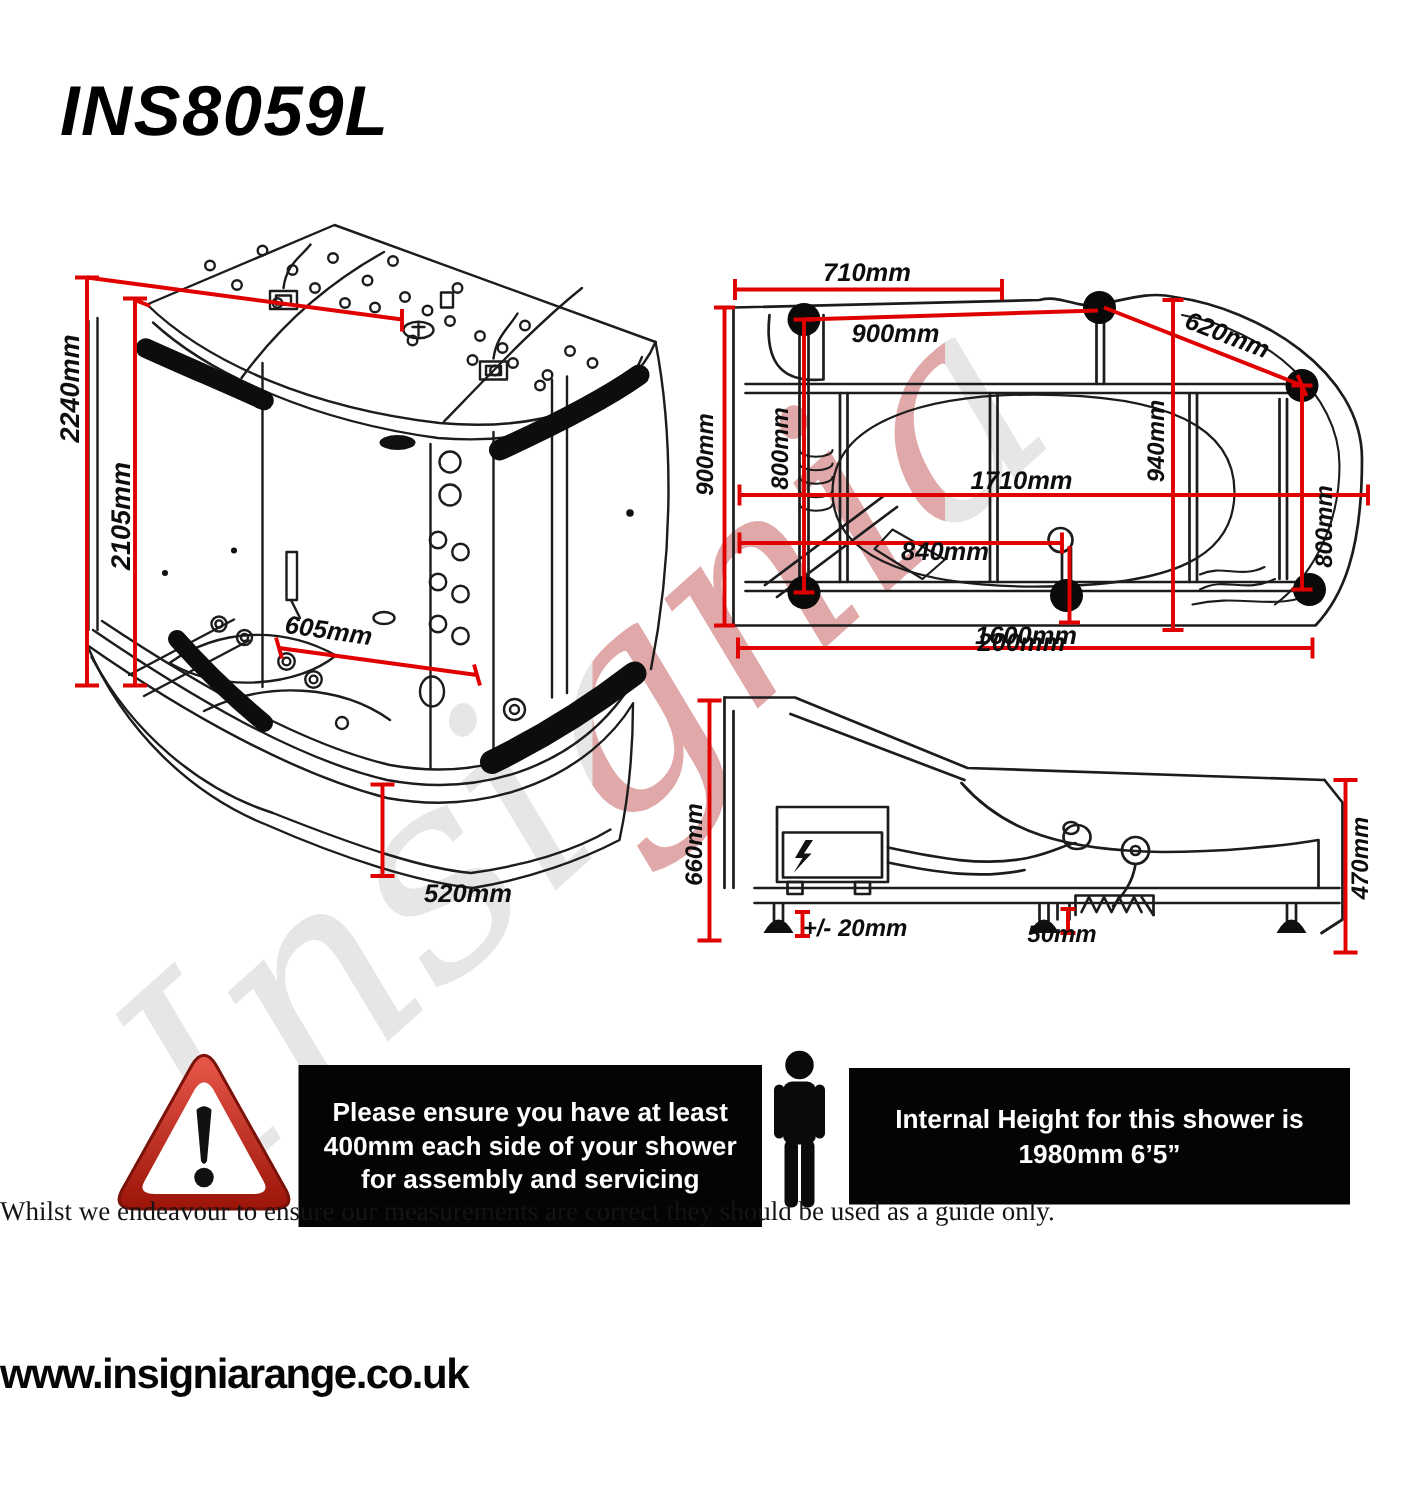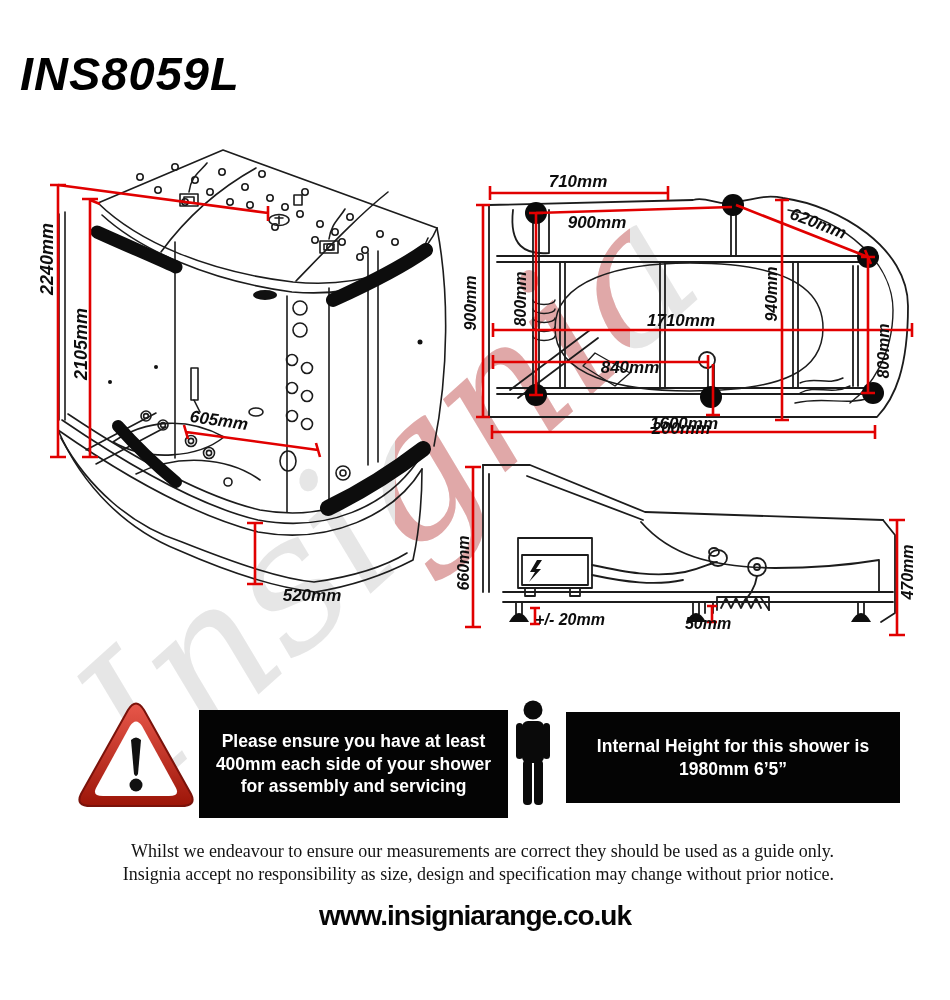--- a/index.html
+++ b/index.html
@@ -1,35 +1,35 @@
 <!DOCTYPE html>
 <html><head>
 <meta charset="utf-8">
 <style>
   html,body{margin:0;padding:0;background:#fff;}
   body{width:950px;height:1000px;position:relative;overflow:hidden;
        font-family:"Liberation Sans",sans-serif;color:#0a0a0a;}
   svg{position:absolute;overflow:visible;}
-  .title{position:absolute;left:20px;top:46px;font-size:47px;font-weight:bold;
+  .title{position:absolute;left:40px;top:46px;font-size:47px;font-weight:bold;
          font-style:italic;letter-spacing:1px;color:#000;}
   .dim{position:absolute;font-style:italic;font-weight:bold;font-size:17px;
        color:#0d0d0d;white-space:nowrap;transform:translate(-50%,-50%);}
   .dim.big{font-size:18px;}
   .dim.s16{font-size:16px;}
   .r90{transform:translate(-50%,-50%) rotate(-90deg) !important;}
   .r8{transform:translate(-50%,-50%) rotate(8deg) !important;}
   .r21{transform:translate(-50%,-50%) rotate(21deg) !important;}
   .notice{position:absolute;background:#040404;color:#fff;display:flex;
           align-items:center;justify-content:center;text-align:center;
           font-weight:bold;font-size:17.5px;line-height:1.3;}
   .notice span{display:block;}
-  .disc{position:absolute;top:840px;left:0;width:834px;text-align:right;
+  .disc{position:absolute;top:796px;left:0;width:834px;text-align:left;
         font-family:"Liberation Serif",serif;font-size:18px;line-height:1.3;
         color:#141414;}
-  .site{position:absolute;top:900px;left:0;width:950px;text-align:center;
+  .site{position:absolute;top:900px;left:0;width:950px;
         font-weight:bold;font-size:28px;letter-spacing:-1px;color:#060606;}
 </style>
 </head>
 <body>
 
 <svg width="950" height="1000" style="left:0;top:0">
   <defs>
       <clipPath id="redband">
         <rect x="395" y="60" width="235" height="760"></rect>
       </clipPath>
@@ -285,16 +285,15 @@
     <rect x="23" y="60" width="9" height="45" rx="4"></rect>
   </g>
 </svg>
 
 <div class="notice" style="left:566px;top:712px;width:282px;height:91px;padding:0 26px">
   <span>Internal Height for this shower is 1980mm 6’5”</span>
 </div>
 
 <div class="disc">
   <div>Whilst we endeavour to ensure our measurements are correct they should be used as a guide only.</div>
-  <div>Insignia accept no responsibility as size, design and specification may change without prior notice.</div>
 </div>
 
 <div class="site">www.insigniarange.co.uk</div>
 
 </body></html>

